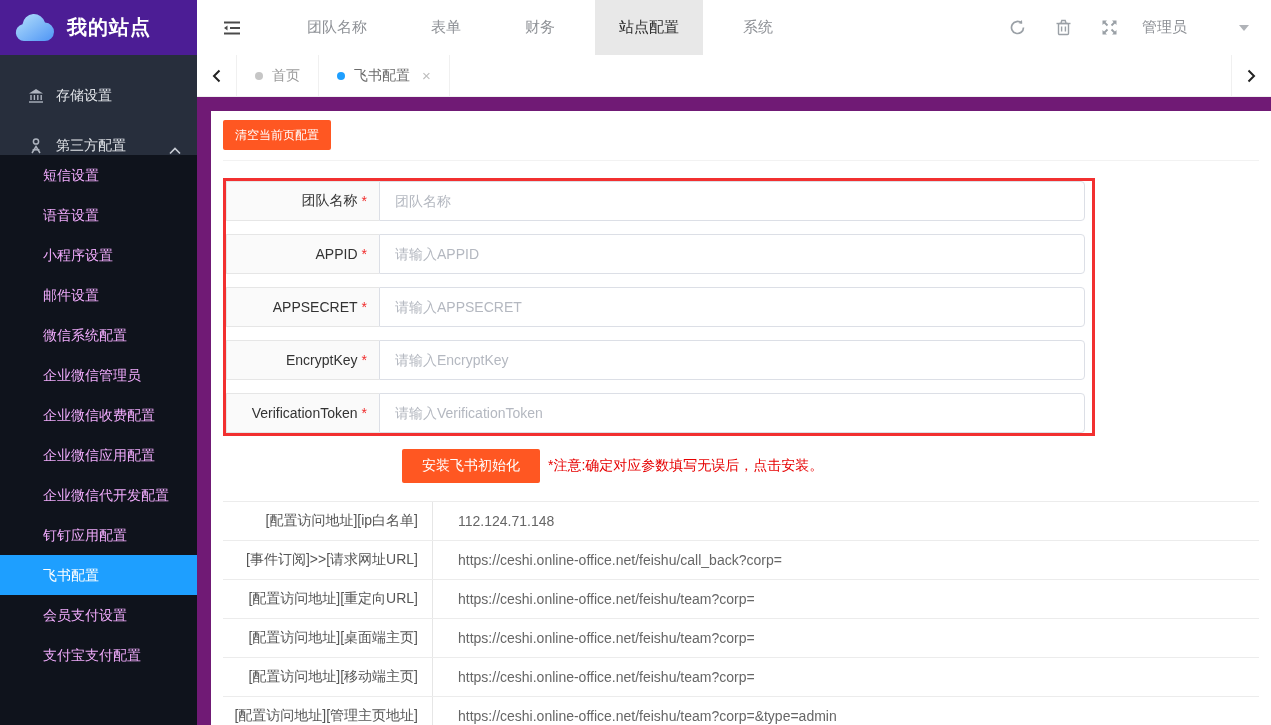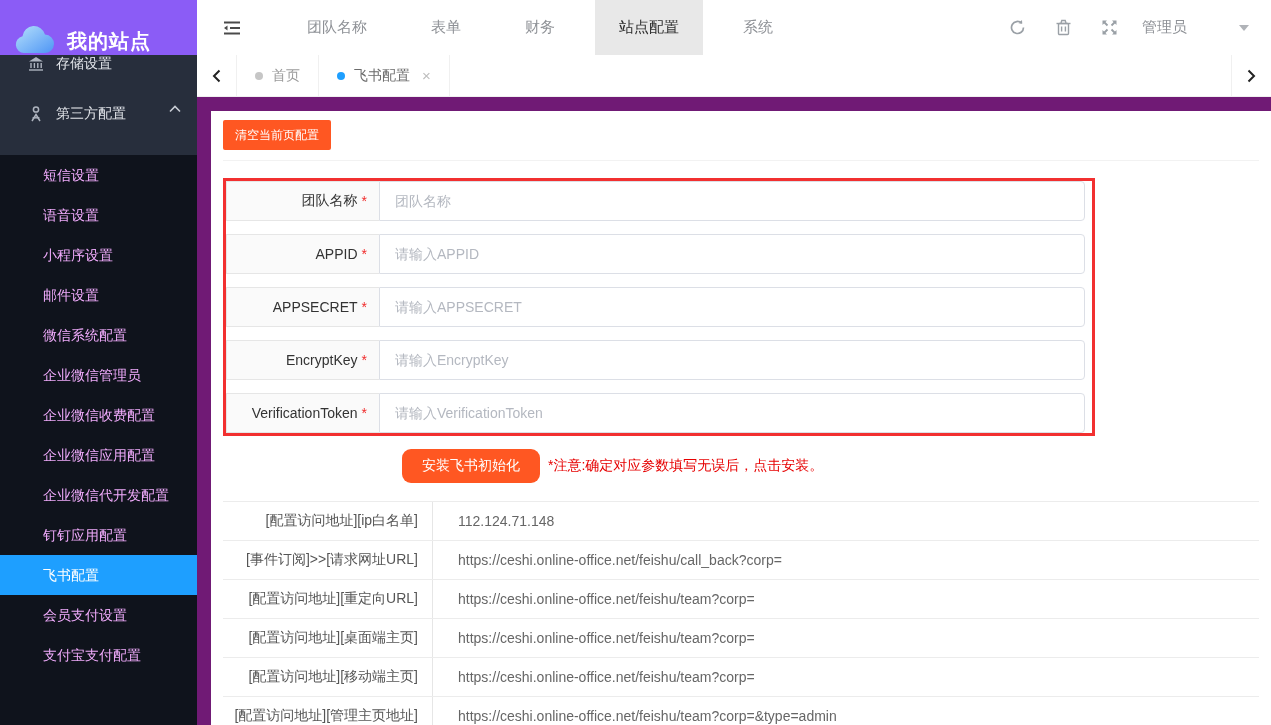--- a/index.html
+++ b/index.html
@@ -2,24 +2,24 @@
 <html><head>
 <meta charset="utf-8">
 <style>
   * { margin:0; padding:0; box-sizing:border-box; }
   html,body { width:1271px; height:725px; overflow:hidden;
     font-family:"Liberation Sans", sans-serif; background:#f0f0f0; }
   .app { display:flex; width:1271px; height:725px; }
 
   
   .sidebar { width:197px; height:725px; background:#0f131c; flex:none; display:flex; flex-direction:column; }
-  .logo { height:55px; background:#8b5cf6; display:flex; align-items:flex-end; padding-left:13px; flex:none; }
+  .logo { height:55px; background:#4c1d95; display:flex; align-items:center; padding-left:13px; flex:none; }
   .logo-text { color:#fff; font-size:20px; font-weight:bold; margin-left:12px; letter-spacing:1px; }
   .parent-menu { background:#272e3c; flex:none; }
-  .parent-item { height:50px; display:flex; align-items:flex-start; padding:0 16px 0 27px; color:#e2e5ea; font-size:14px; cursor:pointer; }
+  .parent-item { height:50px; display:flex; align-items:flex-end; padding:0 16px 0 27px; color:#e2e5ea; font-size:14px; cursor:pointer; }
   .parent-item .p-icon { width:18px; height:18px; margin-right:11px; color:#aeb4bf; flex:none; }
   .parent-item .p-label { flex:1; }
   .submenu { flex:1; }
   .sub-item { height:40px; line-height:40px; padding-left:43px; color:#f0abfc; font-size:14px; cursor:pointer; white-space:nowrap; }
   .sub-item.active { background:#1E9FFF; color:#fff; }
 
   
   .right-col { flex:1; display:flex; flex-direction:column; min-width:0; }
 
   
@@ -54,21 +54,21 @@
 
   .form-box { margin-top:17px; width:872px; border:3px solid #f23030; padding-right:7px; }
   .form-row { display:flex; height:40px; margin-bottom:13px; }
   .form-row:last-child { margin-bottom:0; }
   .form-label { width:153px; flex:none; background:#fafafa; border:1px solid #e6e6e6; border-right:none; display:flex; align-items:center; justify-content:flex-end; padding-right:12px; font-size:14px; color:#333; }
   .req-mark { color:#f02b2b; margin-left:4px; }
   .form-input { flex:1; border:1px solid #dcdfe6; border-radius:0 4px 4px 0; padding:0 15px; font-size:14px; color:#333; outline:none; font-family:"Liberation Sans", sans-serif; }
   .form-input::placeholder { color:#b4b8c0; }
 
   .install-row { margin-top:13px; padding-left:179px; display:flex; align-items:center; }
-  .install-btn { height:34px; padding:0 20px; background:#FF5722; color:#fff; font-size:14px; border:none; border-radius:9px; cursor:pointer; }
+  .install-btn { height:34px; padding:0 20px; background:#FF5722; color:#fff; font-size:14px; border:none; border-radius:2px; cursor:pointer; }
   .install-note { color:#e60000; font-size:14px; margin-left:8px; }
 
   .cfg-table { margin-top:18px; border-top:1px solid #ececec; }
   .cfg-row { display:flex; height:39px; border-bottom:1px solid #ececec; font-size:14px; align-items:stretch; }
   .cfg-key { width:210px; flex:none; display:flex; align-items:center; justify-content:flex-end; padding-right:14px; color:#555; border-right:1px solid #e6e6e6; }
   .cfg-val { flex:1; display:flex; align-items:center; padding-left:25px; color:#666; }
 </style>
 </head>
 <body>
 

